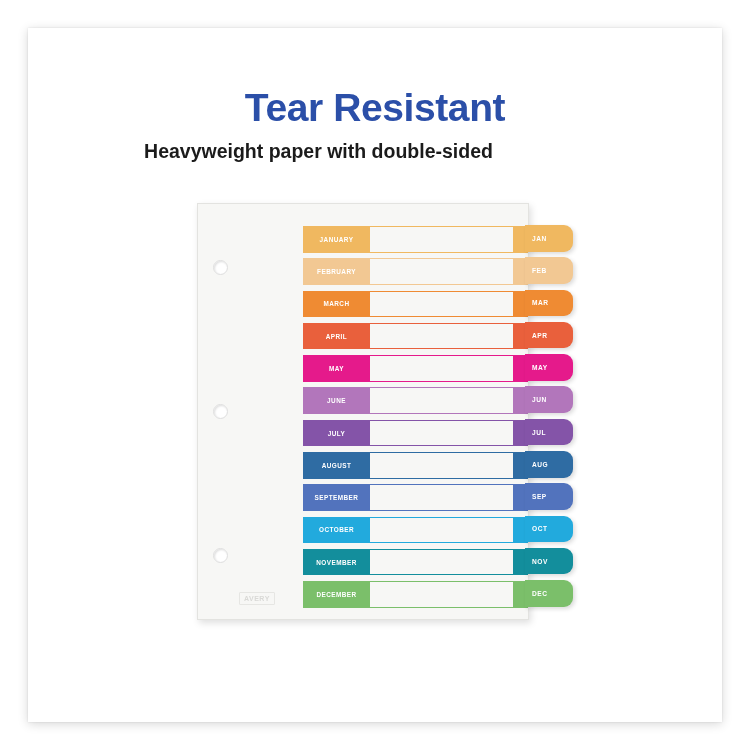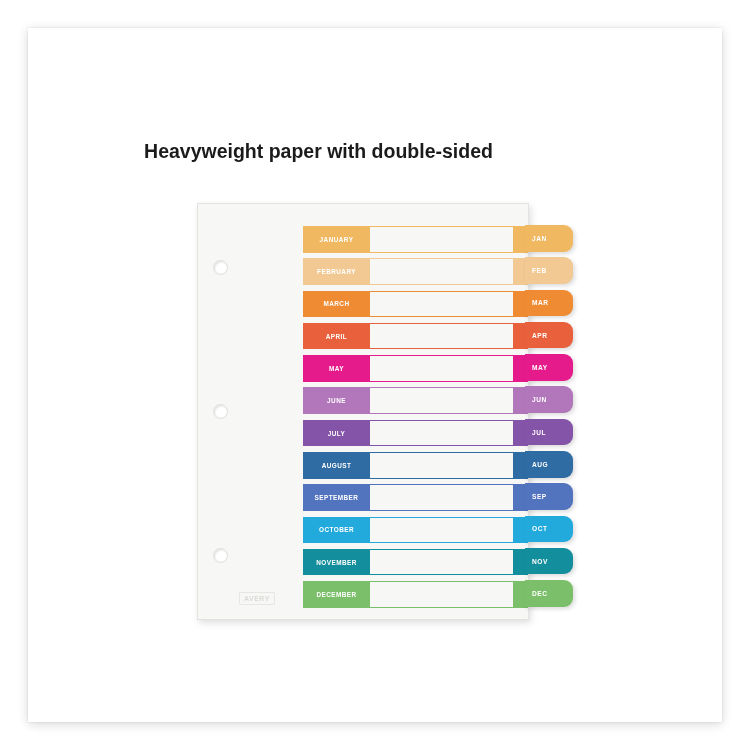--- a/index.html
+++ b/index.html
@@ -124,20 +124,21 @@
     font-weight:bold;
     letter-spacing:0.5px;
     box-shadow:2px 2px 4px rgba(0,0,0,0.14);
   }
 </style>
 </head>
 <body>
 
 <div class="page-card">
 
+  <div class="headline">Tear Resistant</div>
 
   <div class="subline">
     <div>Heavyweight paper with double-sided</div>
   </div>
 
   <div class="sheet">
     <div class="hole h1"></div>
     <div class="hole h2"></div>
     <div class="hole h3"></div>
 

